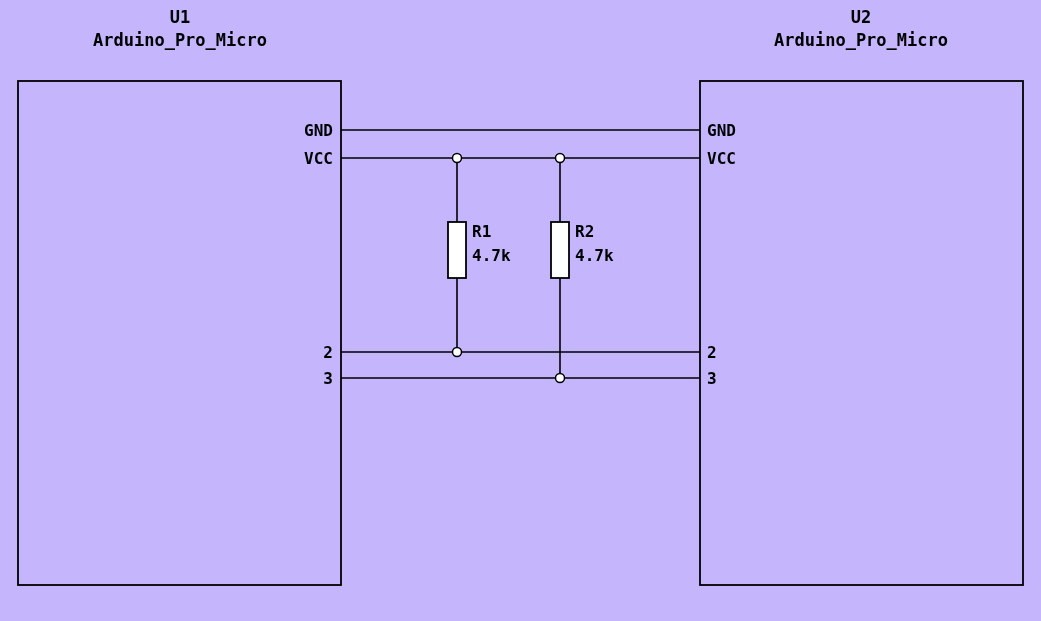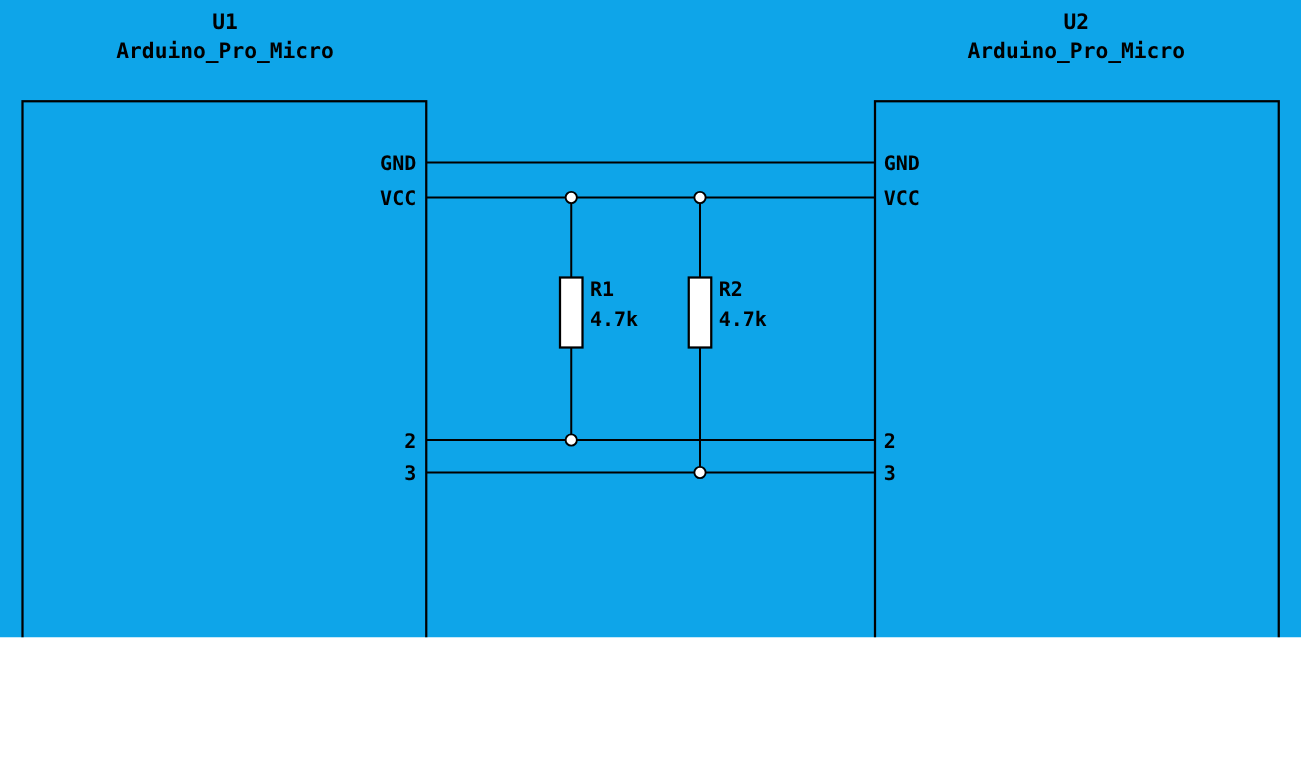--- a/index.html
+++ b/index.html
@@ -3,22 +3,22 @@
 <meta charset="utf-8">
 <style>
   html, body {
     margin: 0;
     padding: 0;
     background: #ffffff;
   }
   .page {
     position: relative;
     width: 1041px;
-    height: 510px;
-    background: #0ea5e9;
+    height: 621px;
+    background: #c4b5fd;
     overflow: hidden;
     font-family: "DejaVu Sans Mono", monospace;
   }
   svg { display: block; }
   .comp-body {
     fill: none;
     stroke: #000000;
     stroke-width: 1.8;
   }
   .wire {

